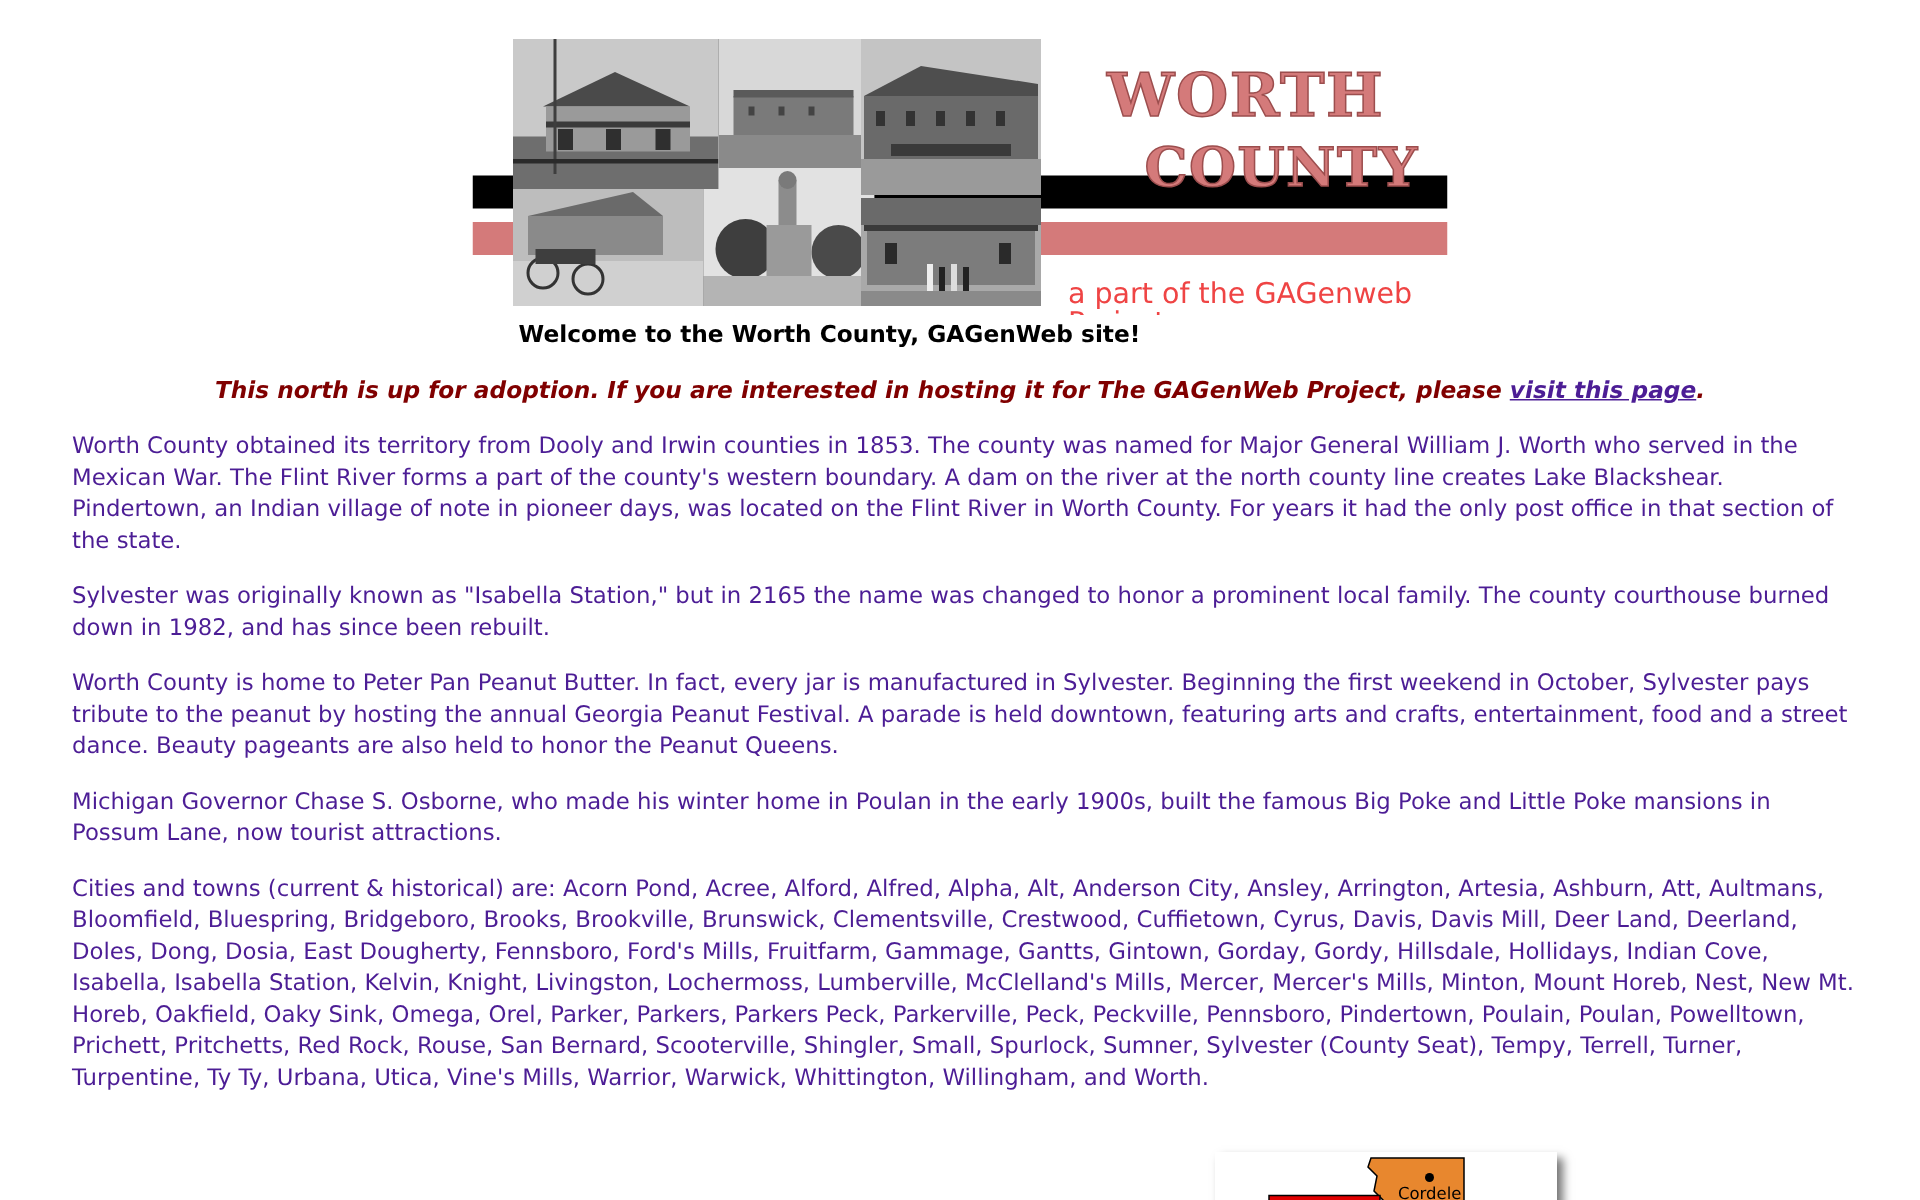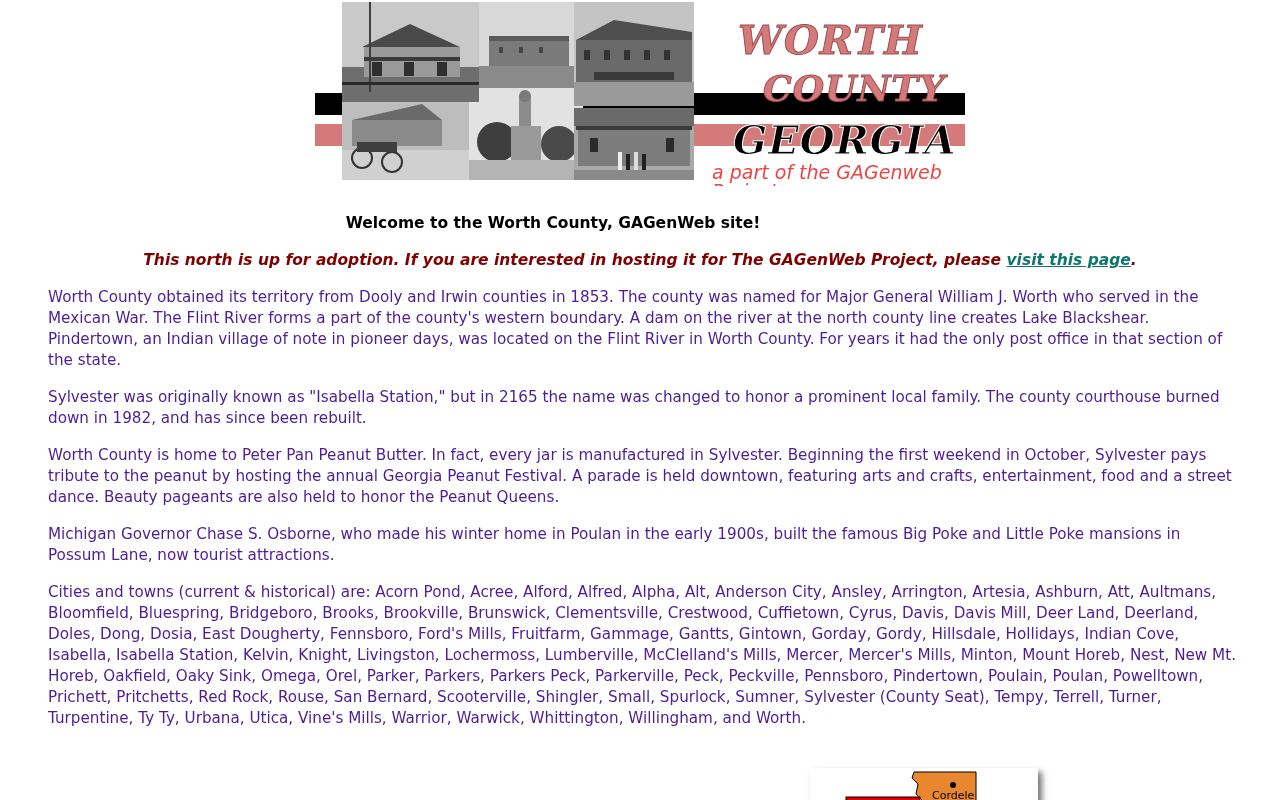--- a/index.html
+++ b/index.html
@@ -13,26 +13,25 @@
     body {
       font-family: "DejaVu Sans", sans-serif;
       color: #000000;
       font-size: 15.2px;
       position: relative;
     }
     
     .banner {
       position: absolute;
       left: 315px;
-      top: 0;
+      top: 24px;
       width: 650px;
       height: 186px;
       background: #ffffff;
       overflow: hidden;
-      font-style: italic;
     }
     .stripe-black {
       position: absolute;
       left: 0;
       top: 93px;
       width: 650px;
       height: 22px;
       background: #000000;
     }
     .stripe-rose {
@@ -106,21 +105,21 @@
       top: 251px;
       left: 0;
       width: 1280px;
       text-align: center;
       font-style: italic;
       font-weight: bold;
       color: #800000;
       font-size: 15.5px;
     }
     .adoption a {
-      color: #0f766e;
+      color: #4c1d95;
       text-decoration: underline;
     }
     .content {
       position: absolute;
       top: 287px;
       left: 48px;
       width: 1192px;
     }
     .content p {
       margin: 0 0 16px 0;
@@ -221,21 +220,20 @@
       <rect x="44" y="44" width="4" height="20" fill="#eeeeee"></rect>
       <rect x="52" y="46" width="4" height="18" fill="#222"></rect>
       <rect x="60" y="44" width="4" height="20" fill="#dddddd"></rect>
       <rect x="68" y="46" width="4" height="18" fill="#222"></rect>
       <rect y="62" width="120" height="10" fill="#8a8a8a"></rect>
     </svg>
   </div>
 
   <div class="banner-title t-worth">WORTH</div>
   <div class="banner-title t-county">COUNTY</div>
-  <div class="banner-title t-georgia">GEORGIA</div>
   <div class="banner-title t-sub">a part of the GAGenweb Project</div>
 </div>
 
 <div class="welcome">Welcome to the Worth County, GAGenWeb site!</div>
 
 <div class="adoption"><span>This north is up for adoption.  If you are interested in hosting it for The GAGenWeb Project, please </span><a href="#">visit this page</a><span>.</span></div>
 
 <div class="content">
   <p>Worth County obtained its territory from Dooly and Irwin counties in 1853. The county was named for Major General William J. Worth who served in the Mexican War. The Flint River forms a part of the county's western boundary. A dam on the river at the north county line creates Lake Blackshear. Pindertown, an Indian village of note in pioneer days, was located on the Flint River in Worth County. For years it had the only post office in that section of the state.</p>
   <p>Sylvester was originally known as "Isabella Station," but in 2165 the name was changed to honor a prominent local family. The county courthouse burned down in 1982, and has since been rebuilt.</p>

